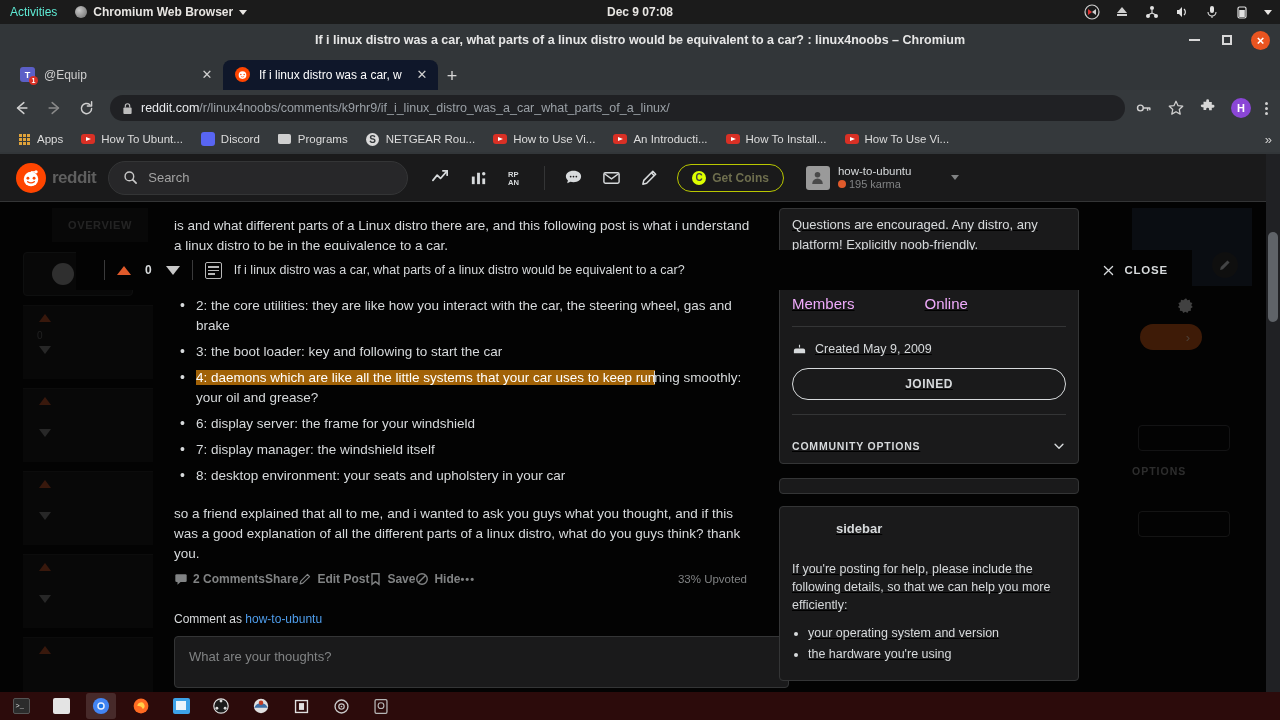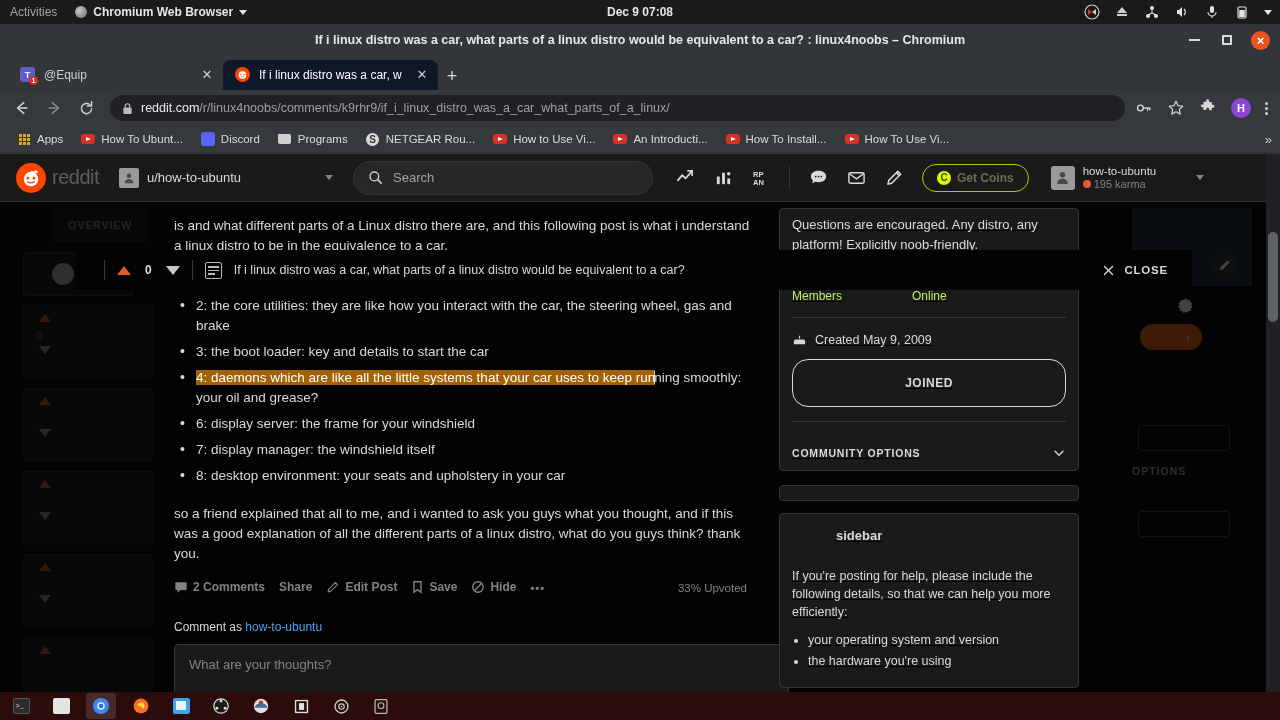--- a/index.html
+++ b/index.html
@@ -12,21 +12,21 @@
   }
   .screen { position: relative; width: 1280px; height: 720px; background: #2d0c0c; }
 
   
   .gnome-bar {
     position: absolute; top: 0; left: 0; width: 1280px; height: 24px;
     background: #1b1b1b; color: #e8e6e3;
     display: flex; align-items: center; font-size: 12px;
   }
   .gnome-left { display: flex; align-items: center; gap: 18px; padding-left: 10px; }
-  .gnome-activities { font-size: 12px; color: #a3a3a3; }
+  .gnome-activities { font-size: 12px; color: #5eead4; }
   .gnome-app { display: flex; align-items: center; gap: 6px; font-weight: bold; font-size: 12px; }
   .gnome-app-dot {
     width: 12px; height: 12px; border-radius: 50%;
     background: radial-gradient(circle at 35% 35%, #c9c9c9, #6a6a6a);
     display:inline-block;
   }
   .caret-down {
     width: 0; height: 0; border-left: 4px solid transparent;
     border-right: 4px solid transparent; border-top: 5px solid #e8e6e3;
   }
@@ -136,21 +136,21 @@
   }
 
   
   .r-header {
     height: 48px; background: #1a1a1b; border-bottom: 1px solid #343536;
     display: flex; align-items: center; padding: 0 16px; gap: 12px;
   }
   .r-logo { display: flex; align-items: center; gap: 6px; }
   .r-logo-mark { width: 30px; height: 30px; border-radius: 50%; background: #ff4500;
      display:flex; align-items:center; justify-content:center; }
-  .r-logo-text { font-size: 20px; font-weight: normal; color: #5f5f5f; letter-spacing: -0.5px; }
+  .r-logo-text { font-size: 17px; font-weight: bold; color: #5f5f5f; letter-spacing: -0.5px; }
   .r-subpicker {
     width: 230px; height: 36px; display: flex; align-items: center; gap: 8px;
     padding: 0 8px; border-radius: 4px; color: #d7dadc; font-size: 13px;
   }
   .sub-avatar {
     width: 20px; height: 20px; border-radius: 2px; background: #9a9a9a;
     display:flex; align-items:center; justify-content:center;
   }
   .r-search {
     flex: 1; max-width: 300px; height: 34px; background: #272729;
@@ -233,43 +233,43 @@
   .post-list li::before {
     content: "\2022"; position: absolute; left: 6px; top: -1px; color: #d7dadc; font-size: 14px;
   }
   .sel { background: #a16207; color: #ffffff; }
   .ibeam {
     display: inline-block; width: 0; border-left: 1px solid #d8d8d8; height: 13px;
     position: relative; top: 2px; margin: 0 -1px;
   }
   .post-outro { margin-top: 18px; font-size: 13.5px; line-height: 20px; }
   .actions {
-    display: flex; align-items: flex-end; gap: 14px; margin-top: 16px;
+    display: flex; align-items: center; margin-top: 8px;
     font-size: 12px; font-weight: bold; color: #818384; position: relative;
   }
   .act { display: flex; align-items: center; gap: 5px; }
   .upv { position: absolute; right: 8px; font-weight: normal; color: #818384; font-size: 11.5px; }
   .comment-as { margin-top: 26px; font-size: 12px; color: #d7dadc; }
   .comment-as a { color: #4f9eed; text-decoration: none; }
   .comment-box {
     margin-top: 10px; width: 615px; height: 52px; border: 1px solid #343536; border-radius: 4px;
     background: #1a1a1b; padding: 12px 14px; color: #818384; font-size: 13px;
   }
 
   
   .side-col { width: 300px; padding-top: 6px; text-decoration: underline; }
   .side-card { background: #1a1a1b; border: 1px solid #343536; border-radius: 4px; padding: 0 12px; }
   .side-desc { font-size: 13px; line-height: 20px; color: #d7dadc; padding-top: 6px; }
   .stats { display: flex; gap: 70px; margin-top: 14px; }
   .stat-num { font-size: 16px; font-weight: bold; color: #d7dadc; }
-  .stat-lbl { font-size: 12px; color: #bef264; margin-top: 2px; }
+  .stat-lbl { font-size: 15px; color: #f0abfc; margin-top: 8px; }
   .hr { height: 1px; background: #343536; margin: 14px 0; }
   .created { display: flex; align-items: center; gap: 8px; font-size: 12.5px; color: #d7dadc; }
   .joined-btn {
-    margin-top: 12px; height: 48px; border: 1px solid #d7dadc; border-radius: 16px;
+    margin-top: 12px; height: 32px; border: 1px solid #d7dadc; border-radius: 16px;
     display: flex; align-items: center; justify-content: center;
     font-size: 12px; font-weight: bold; color: #d7dadc; letter-spacing: 0.5px;
   }
   .comopts {
     margin-top: 4px; height: 34px; display: flex; align-items: center; justify-content: space-between;
     font-size: 10.5px; font-weight: bold; letter-spacing: 0.8px; color: #d7dadc;
   }
   .thin-card { margin-top: 14px; height: 16px; background: #1a1a1b; border: 1px solid #343536; border-radius: 4px; }
   .side-card2 { margin-top: 12px; background: #1a1a1b; border: 1px solid #343536; border-radius: 4px; padding: 14px 12px; }
   .side-h { font-size: 13px; font-weight: bold; color: #d7dadc; margin-left: 44px; }
@@ -521,30 +521,20 @@
               <circle cx="10" cy="11" r="6.6" fill="#fff"></circle>
               <circle cx="7.2" cy="10.2" r="1.3" fill="#ff4500"></circle>
               <circle cx="12.8" cy="10.2" r="1.3" fill="#ff4500"></circle>
               <path d="M7 13.4 q3 2.1 6 0" stroke="#ff4500" stroke-width="1.3" fill="none" stroke-linecap="round"></path>
               <circle cx="14.6" cy="4.4" r="1.5" fill="#fff"></circle>
               <path d="M10 4.4 L13.6 4.4" stroke="#fff" stroke-width="1.2"></path>
             </svg>
         </span>
         <span class="r-logo-text">reddit</span>
       </div>
-      <div class="r-subpicker">
-        <span class="sub-avatar">
-          <svg width="14" height="14" viewBox="0 0 16 16">
-              <circle cx="8" cy="5.5" r="2.6" fill="#4a4a4a"></circle>
-              <path d="M3 14 a5 5 0 0 1 10 0 Z" fill="#4a4a4a"></path>
-            </svg>
-        </span>
-        <span style="flex:1">u/how-to-ubuntu</span>
-        <span class="caret-down" style="border-top-color:#818384"></span>
-      </div>
       <div class="r-search">
         <svg width="15" height="15" viewBox="0 0 16 16">
             <circle cx="6.8" cy="6.8" r="4.6" fill="none" stroke="#c8c8c8" stroke-width="1.5"></circle>
             <path d="M10.3 10.3 L14 14" stroke="#c8c8c8" stroke-width="1.8" stroke-linecap="round"></path>
           </svg>
         <span class="r-search-ph">Search</span>
       </div>
       <div class="r-head-icons">
         <span class="hi">
           <svg width="19" height="19" viewBox="0 0 20 20">
@@ -664,21 +654,21 @@
         <div class="dr-box2"></div>
       </div>
 
       <div class="content-wrap">
 
         <div class="post-col">
           <div class="post-text">is and what different parts of a Linux distro there are, and this following post is what i understand a linux distro to be in the equivalence to a car.</div>
           <ul class="post-list">
             <li>1: the linux kernel: engine</li>
             <li>2: the core utilities: they are like how you interact with the car, the steering wheel, gas and brake</li>
-            <li>3: the boot loader: key and details to start the car</li>
+            <li>3: the boot loader: key and following to start the car</li>
             <li><span class="sel">4: daemons which are like all the little systems that your car uses to keep run</span><span class="ibeam"></span><span>ning smoothly: your oil and grease?</span></li>
             <li>6: display server: the frame for your windshield</li>
             <li>7: display manager: the windshield itself</li>
             <li>8: desktop environment: your seats and upholstery in your car</li>
           </ul>
           <div class="post-outro">so a friend explained that all to me, and i wanted to ask you guys what you thought, and if this was a good explanation of all the different parts of a linux distro, what do you guys think? thank you.</div>
 
           <div class="actions">
             <span class="act">
               <svg width="14" height="14" viewBox="0 0 16 16">

